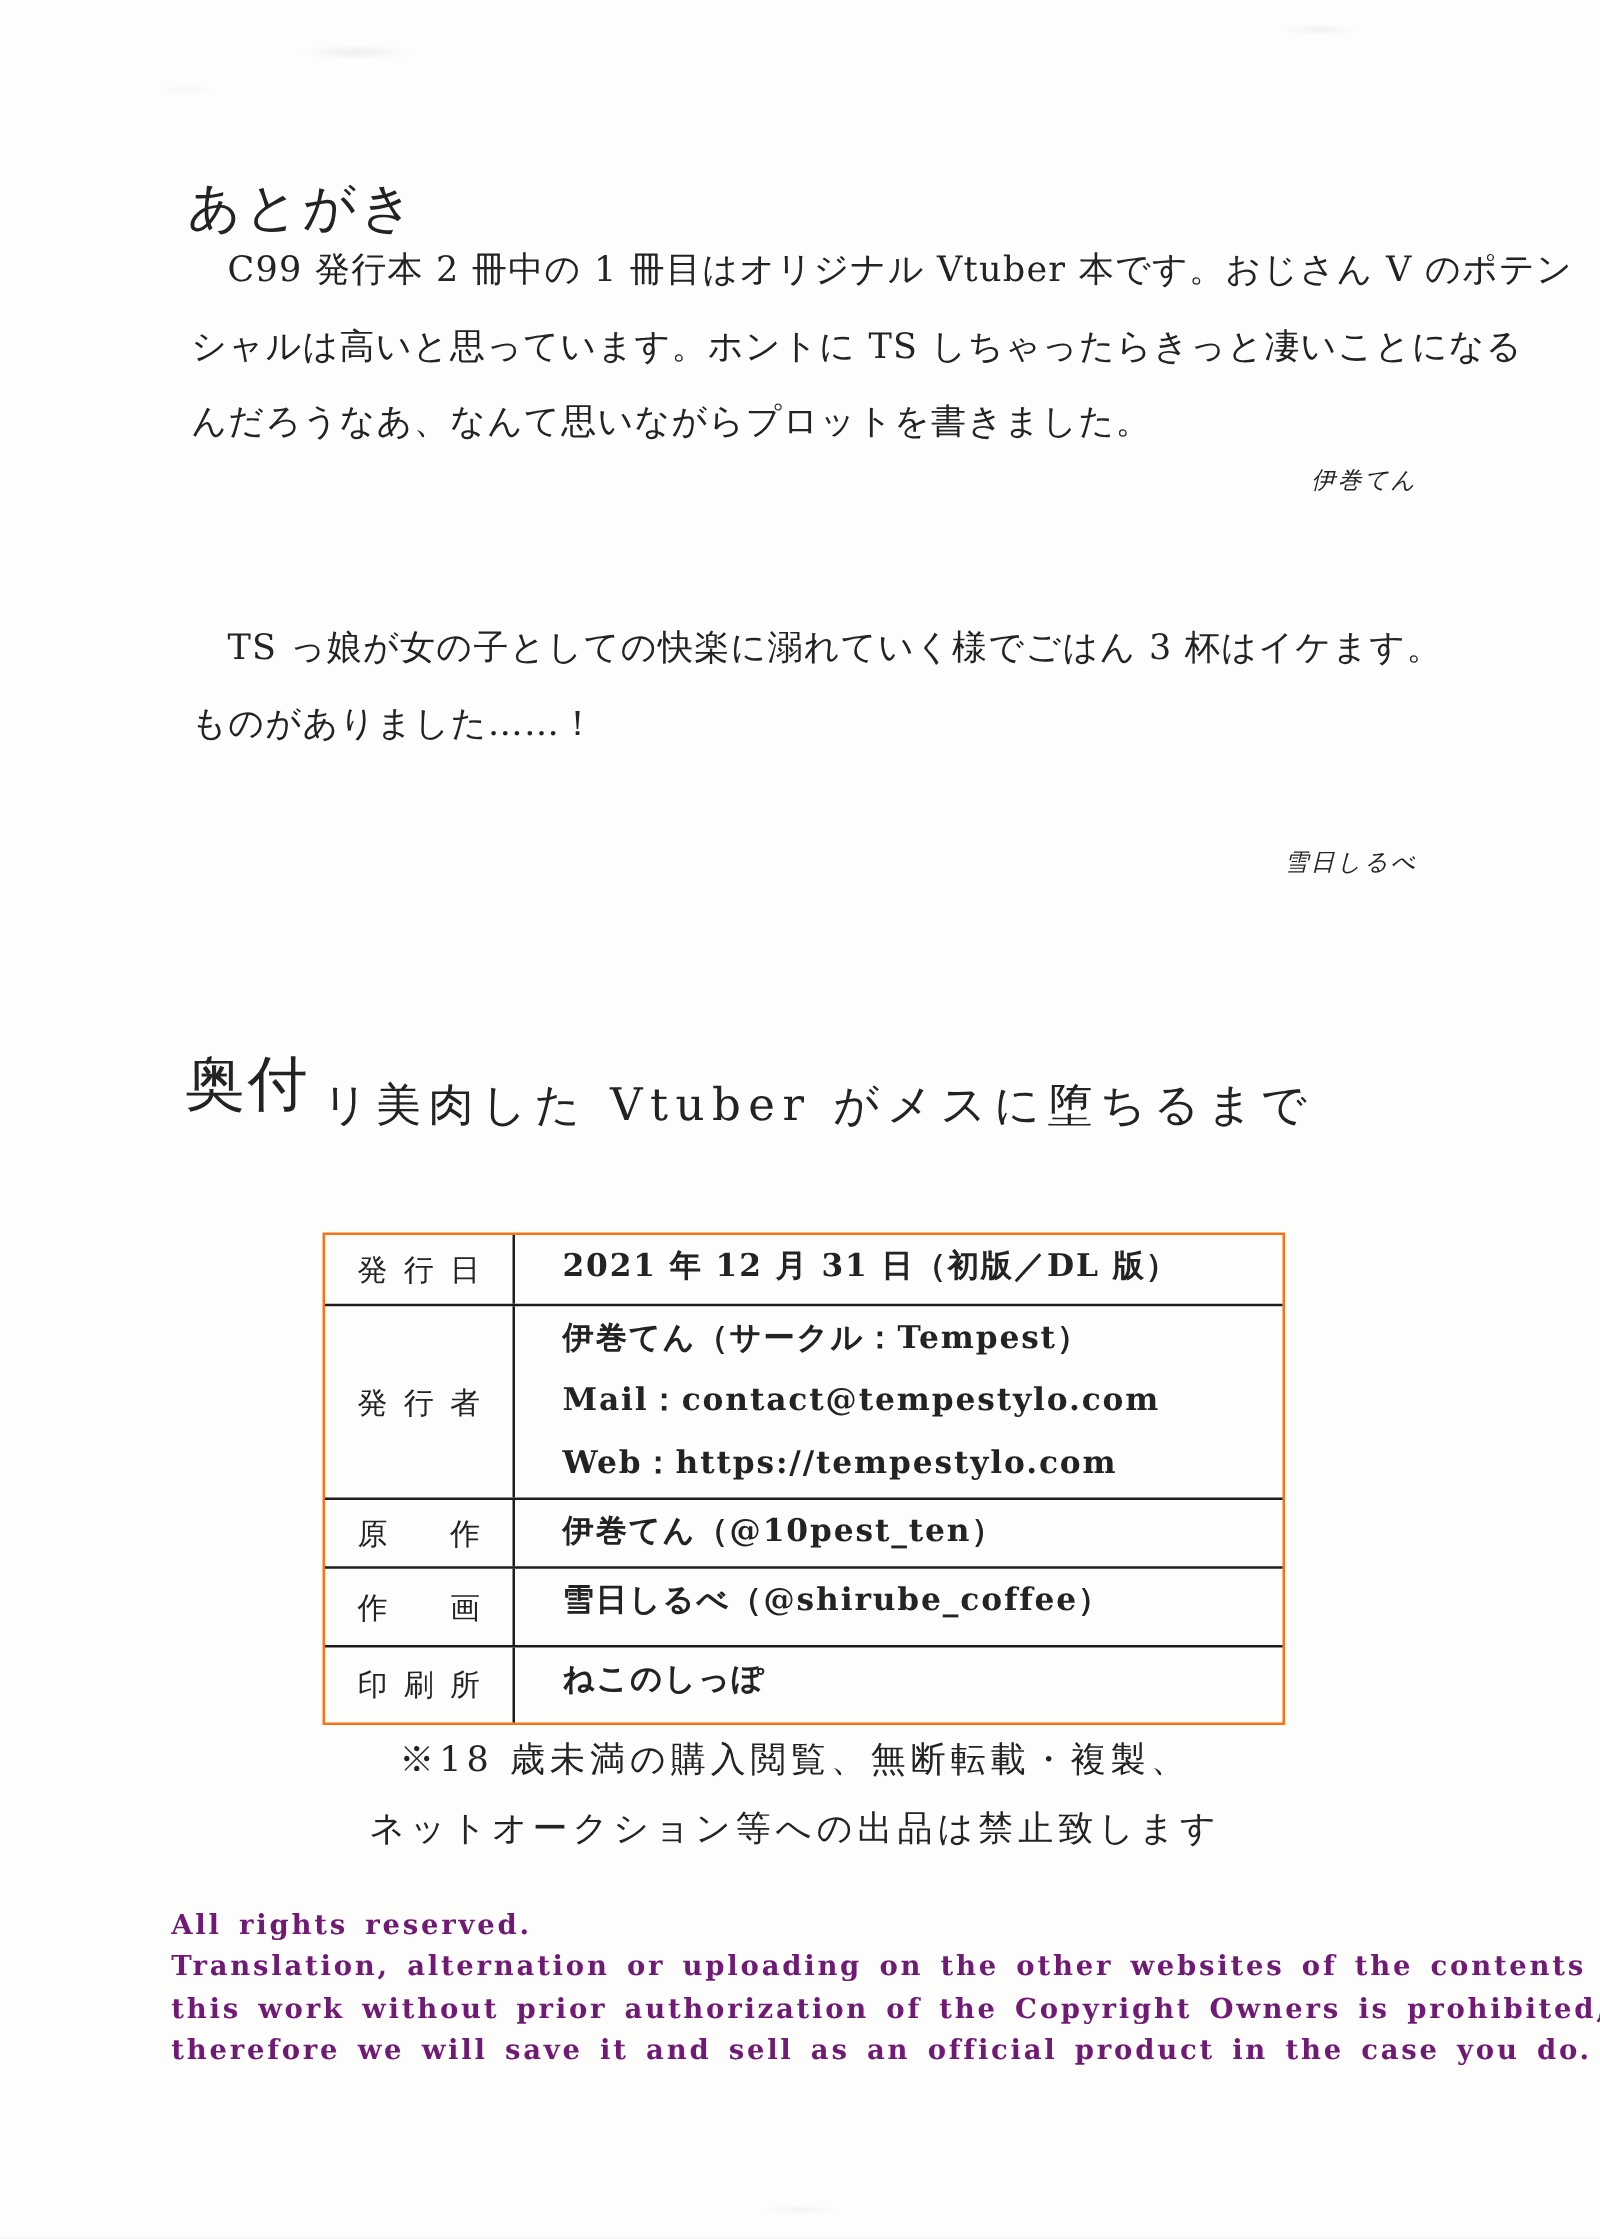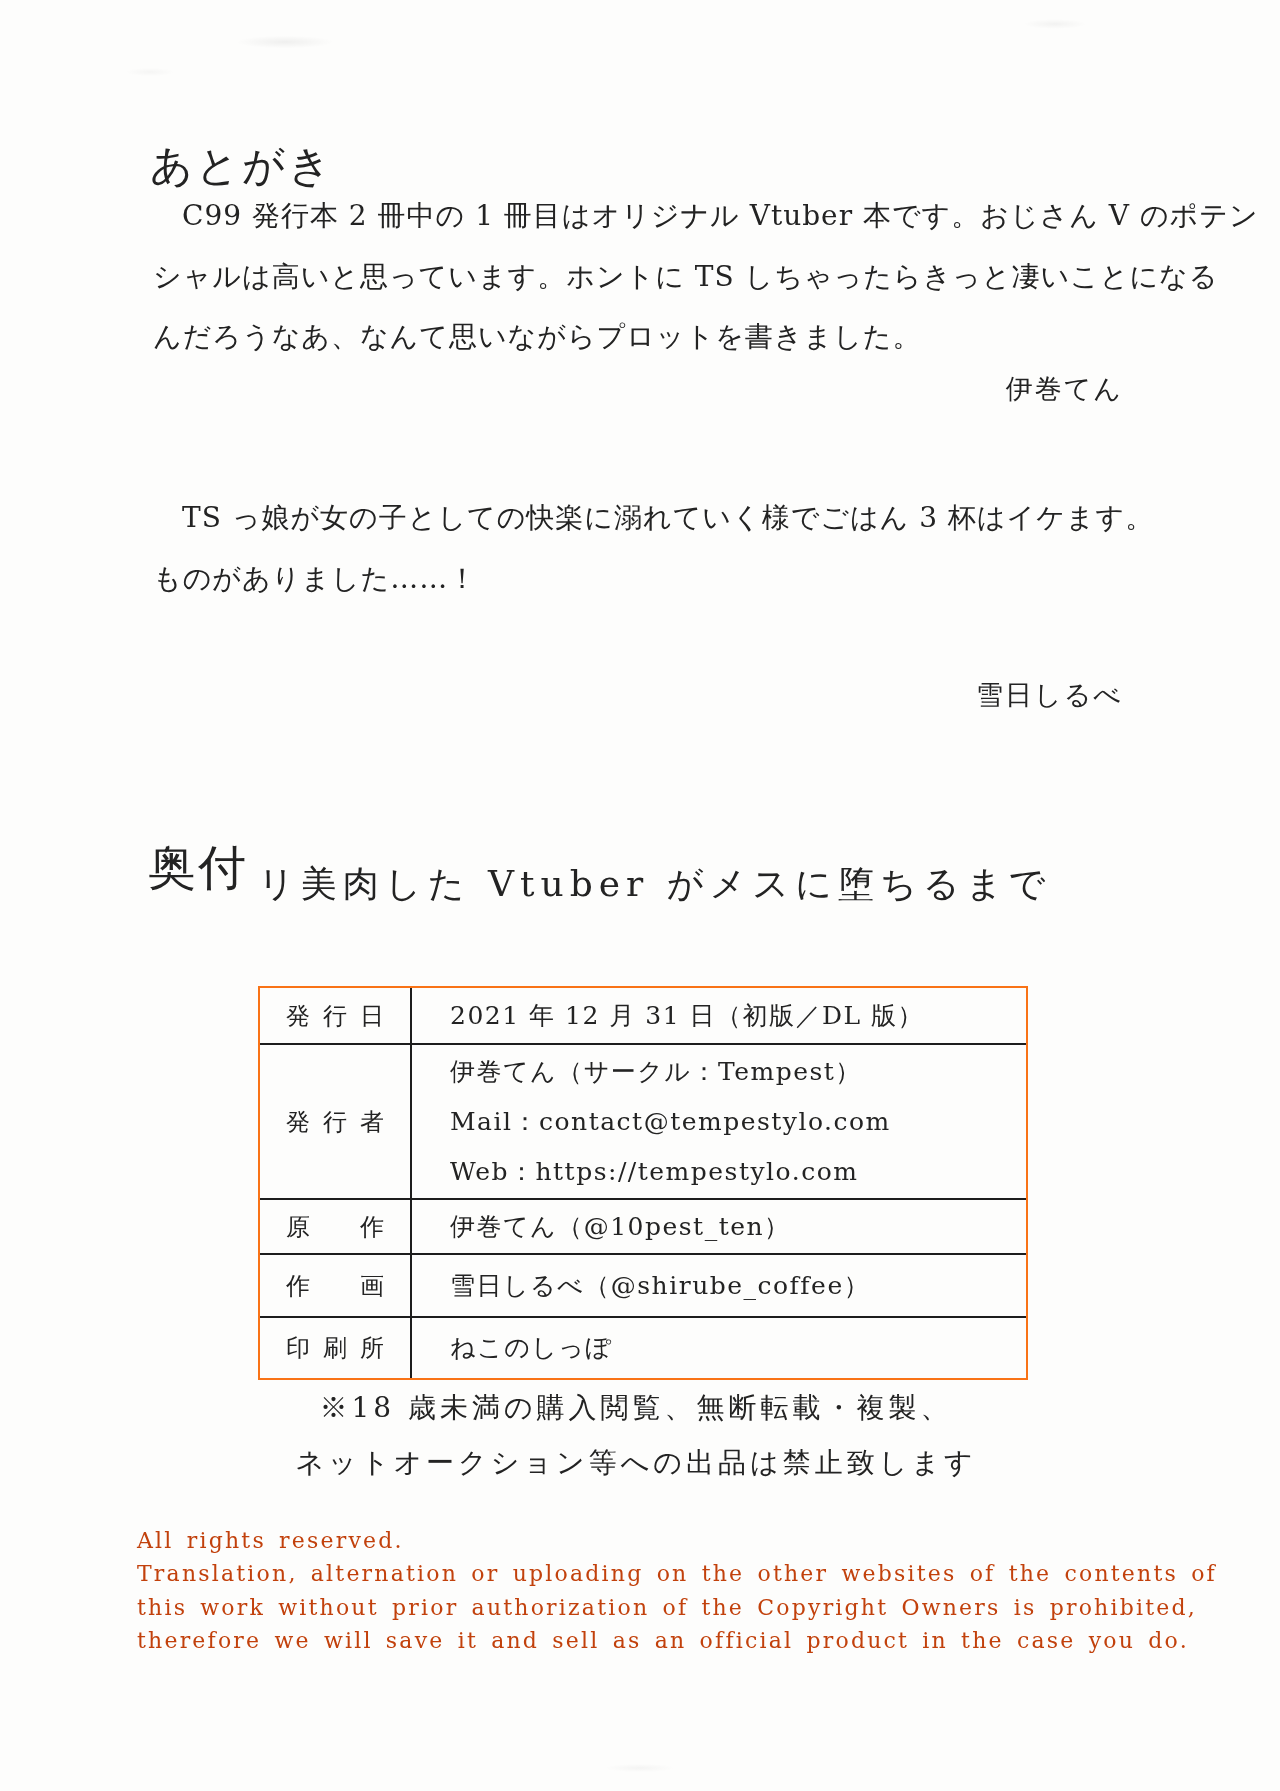--- a/index.html
+++ b/index.html
@@ -42,25 +42,26 @@
     left: 153px;
     width: 1005px;
     font-size: 28px;
     line-height: 60.5px;
     letter-spacing: 1px;
   }
   .para-1 { top: 186px; }
   .para-2 { top: 488px; }
   .signature {
     position: absolute;
-    left: 142px;
+    left: 153px;
     width: 981px;
     text-align: right;
-    font-size: 27px;
+    font-size: 19px;
     letter-spacing: 2px;
+    font-style: italic;
   }
   .signature-1 { top: 371px; }
   .signature-2 { top: 677px; }
   .colophon-title {
     position: absolute;
     left: 148px;
     top: 800px;
     font-size: 48px;
     font-weight: 400;
     letter-spacing: 2px;
@@ -101,23 +102,24 @@
   }
   .c-label span {
     display: block;
     text-align: justify;
     text-align-last: justify;
   }
   .c-value {
     flex: 1 1 auto;
     display: flex;
     flex-direction: column;
-    justify-content: center;
+    justify-content: flex-start;
     padding: 0 0 0 38px;
     letter-spacing: 1.5px;
+    font-weight: bold;
   }
   .c-value .v-line { line-height: 50px; white-space: nowrap; }
   .row-h1 { height: 55px; }
   .row-h2 { height: 153px; }
   .row-h3 { height: 53px; }
   .row-h4 { height: 61px; }
   .row-h5 { height: 60px; border-radius: 23px; }
   .warning {
     position: absolute;
     left: 0;
@@ -128,24 +130,24 @@
     line-height: 55px;
     letter-spacing: 4px;
   }
   .rights {
     position: absolute;
     left: 137px;
     top: 1524px;
     width: 1010px;
     font-size: 22px;
     line-height: 33.4px;
-    font-weight: 400;
+    font-weight: 700;
     letter-spacing: 2.2px;
     word-spacing: 4px;
-    color: #c2410c;
+    color: #701a75;
   }
   .line { white-space: nowrap; }
 </style>
 </head>
 <body>
 
 <div class="page">
   <div class="noise"></div>
 
   <h1 class="afterword-title">あとがき</h1>

